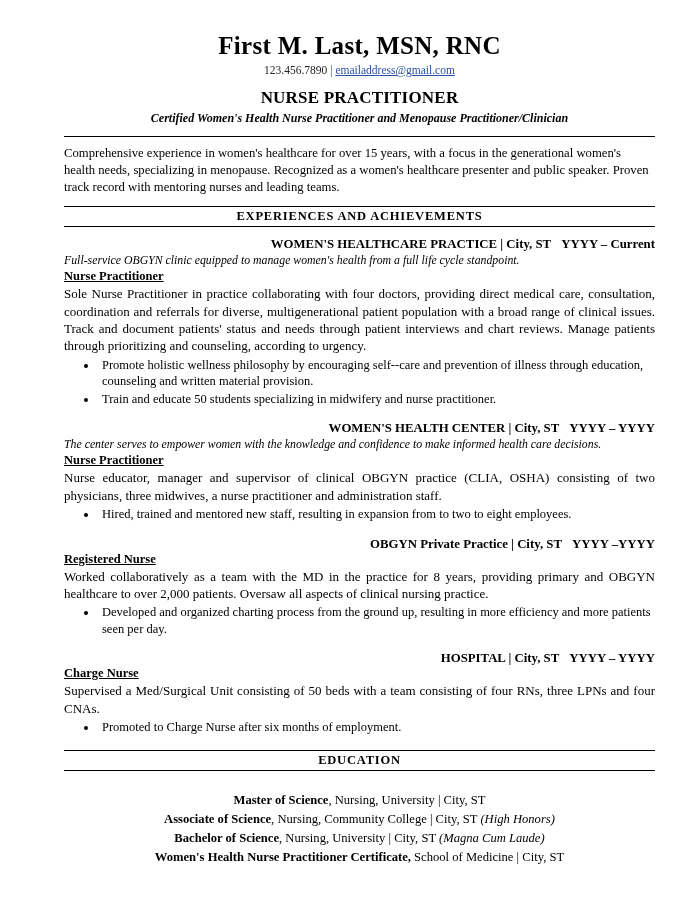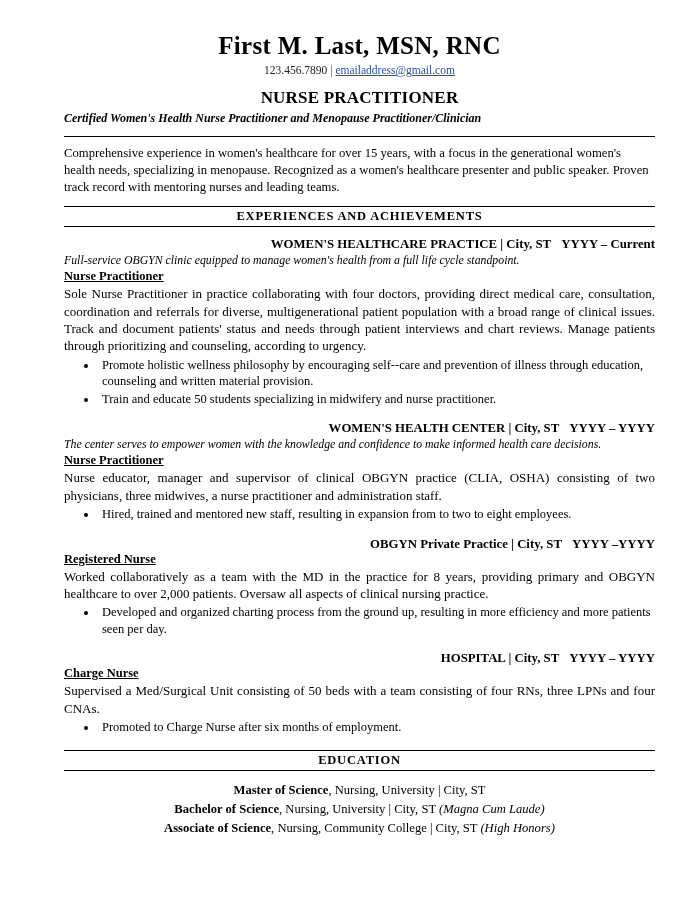--- a/index.html
+++ b/index.html
@@ -41,20 +41,21 @@
     color: #2b4fa2;
   }
   .job-title {
     text-align: center;
     font-size: 17px;
     font-weight: bold;
     letter-spacing: 0.2px;
     margin-bottom: 3px;
   }
   .job-sub {
+    text-align: center;
     font-size: 12px;
     font-style: italic;
     font-weight: bold;
     margin-bottom: 10px;
   }
   .hr-thin {
     border: none;
     border-top: 1px solid #000;
     margin: 6px 0 8px 0;
   }
@@ -115,21 +116,21 @@
     padding-left: 34px;
     list-style: disc;
   }
   ul.bullets li {
     font-size: 12.5px;
     line-height: 1.33;
     margin-bottom: 1px;
     padding-left: 4px;
   }
   .edu-list {
-    margin-top: 12px;
+    margin-top: 22px;
     text-align: center;
   }
   .edu-line {
     font-size: 12.6px;
     margin-bottom: 4px;
   }
   .edu-line .deg {
     font-weight: bold;
   }
   .edu-line .ital {
@@ -209,20 +210,23 @@
     </ul>
   </div>
 
   <div class="section-bar">EDUCATION</div>
 
   <div class="edu-list">
     <div class="edu-line">
       <span class="deg">Master of Science</span><span>, Nursing, University  |  City, ST</span><span class="ital"></span>
     </div>
     <div class="edu-line">
+      <span class="deg">Associate of Science</span><span>, Nursing, Community College  |  City, ST </span><span class="ital">(High Honors)</span>
+    </div>
+    <div class="edu-line">
       <span class="deg">Bachelor of Science</span><span>, Nursing, University  |  City, ST </span><span class="ital">(Magna Cum Laude)</span>
     </div>
     <div class="edu-line">
-      <span class="deg">Associate of Science</span><span>, Nursing, Community College  |  City, ST </span><span class="ital">(High Honors)</span>
+      <span class="deg">Women's Health Nurse Practitioner Certificate,</span><span> School of Medicine  |  City, ST</span><span class="ital"></span>
     </div>
   </div>
 
 </div>
 
 </body></html>

